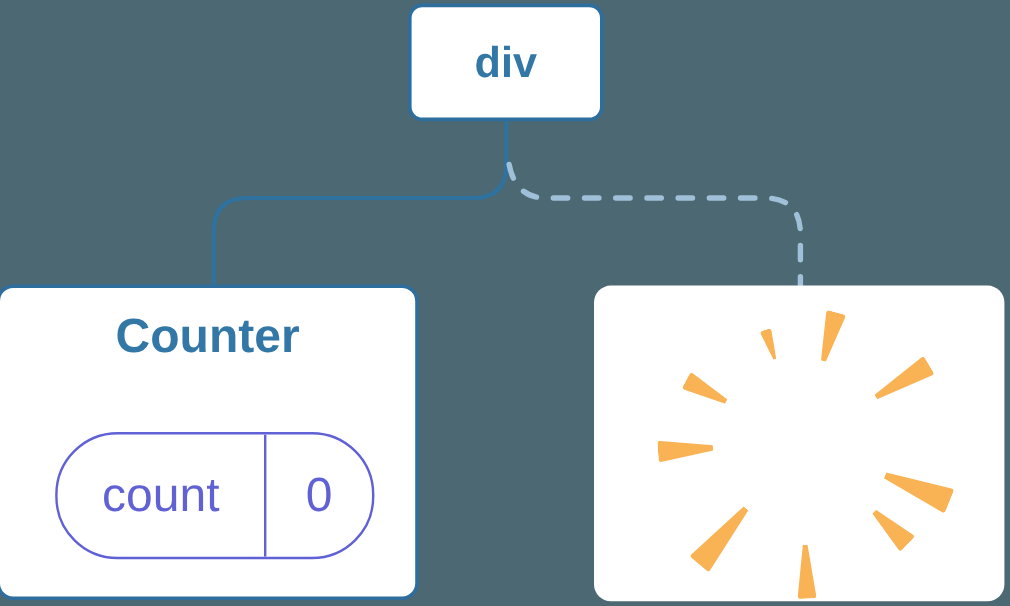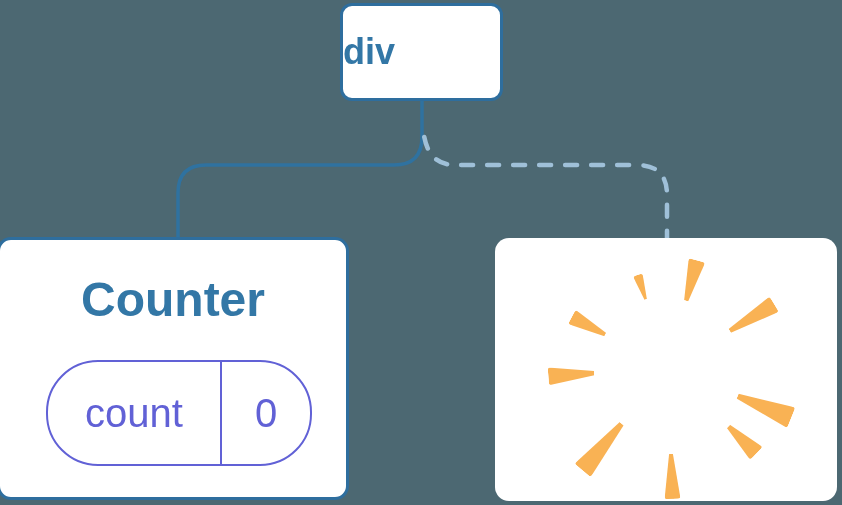--- a/index.html
+++ b/index.html
@@ -21,32 +21,32 @@
     stroke-dasharray:12 14;stroke-dashoffset:15;stroke-linecap:round;
   }
   
   .node{
     position:absolute;background:var(--card-bg,#fff);
     box-sizing:border-box;
   }
   #div-node{
     left:340px;top:3px;width:163px;height:98px;
     border:3px solid var(--node-border,#2E6E9E);border-radius:12px;
-    display:flex;align-items:center;
+    display:flex;align-items:center;justify-content:center;
     color:var(--node-text,#3377A6);
     font-size:36px;font-weight:600;
   }
   #counter-node{
     left:-3px;top:237px;width:352px;height:263px;
     border:3px solid var(--node-border,#2E6E9E);border-radius:14px;
   }
   #counter-title{
-    margin-top:32px;text-align:center;
+    margin-top:18px;text-align:center;
     color:var(--node-text,#2E6F99);
-    font-size:48px;font-weight:600;
+    font-size:40px;font-weight:600;
   }
   #state-pill{
     position:absolute;left:46px;top:120px;width:262px;height:102px;
     border:2.5px solid var(--state-accent,#6161D6);border-radius:52px;
     display:flex;align-items:stretch;overflow:hidden;
     color:var(--state-accent,#6161D6);font-size:40px;text-align:right;
   }
   .pill-cell{display:flex;align-items:center;justify-content:center;}
   #state-key-cell{flex:0 0 172px;}
   #state-value-cell{flex:1 1 auto;border-left:2.5px solid var(--state-accent,#6161D6);}

